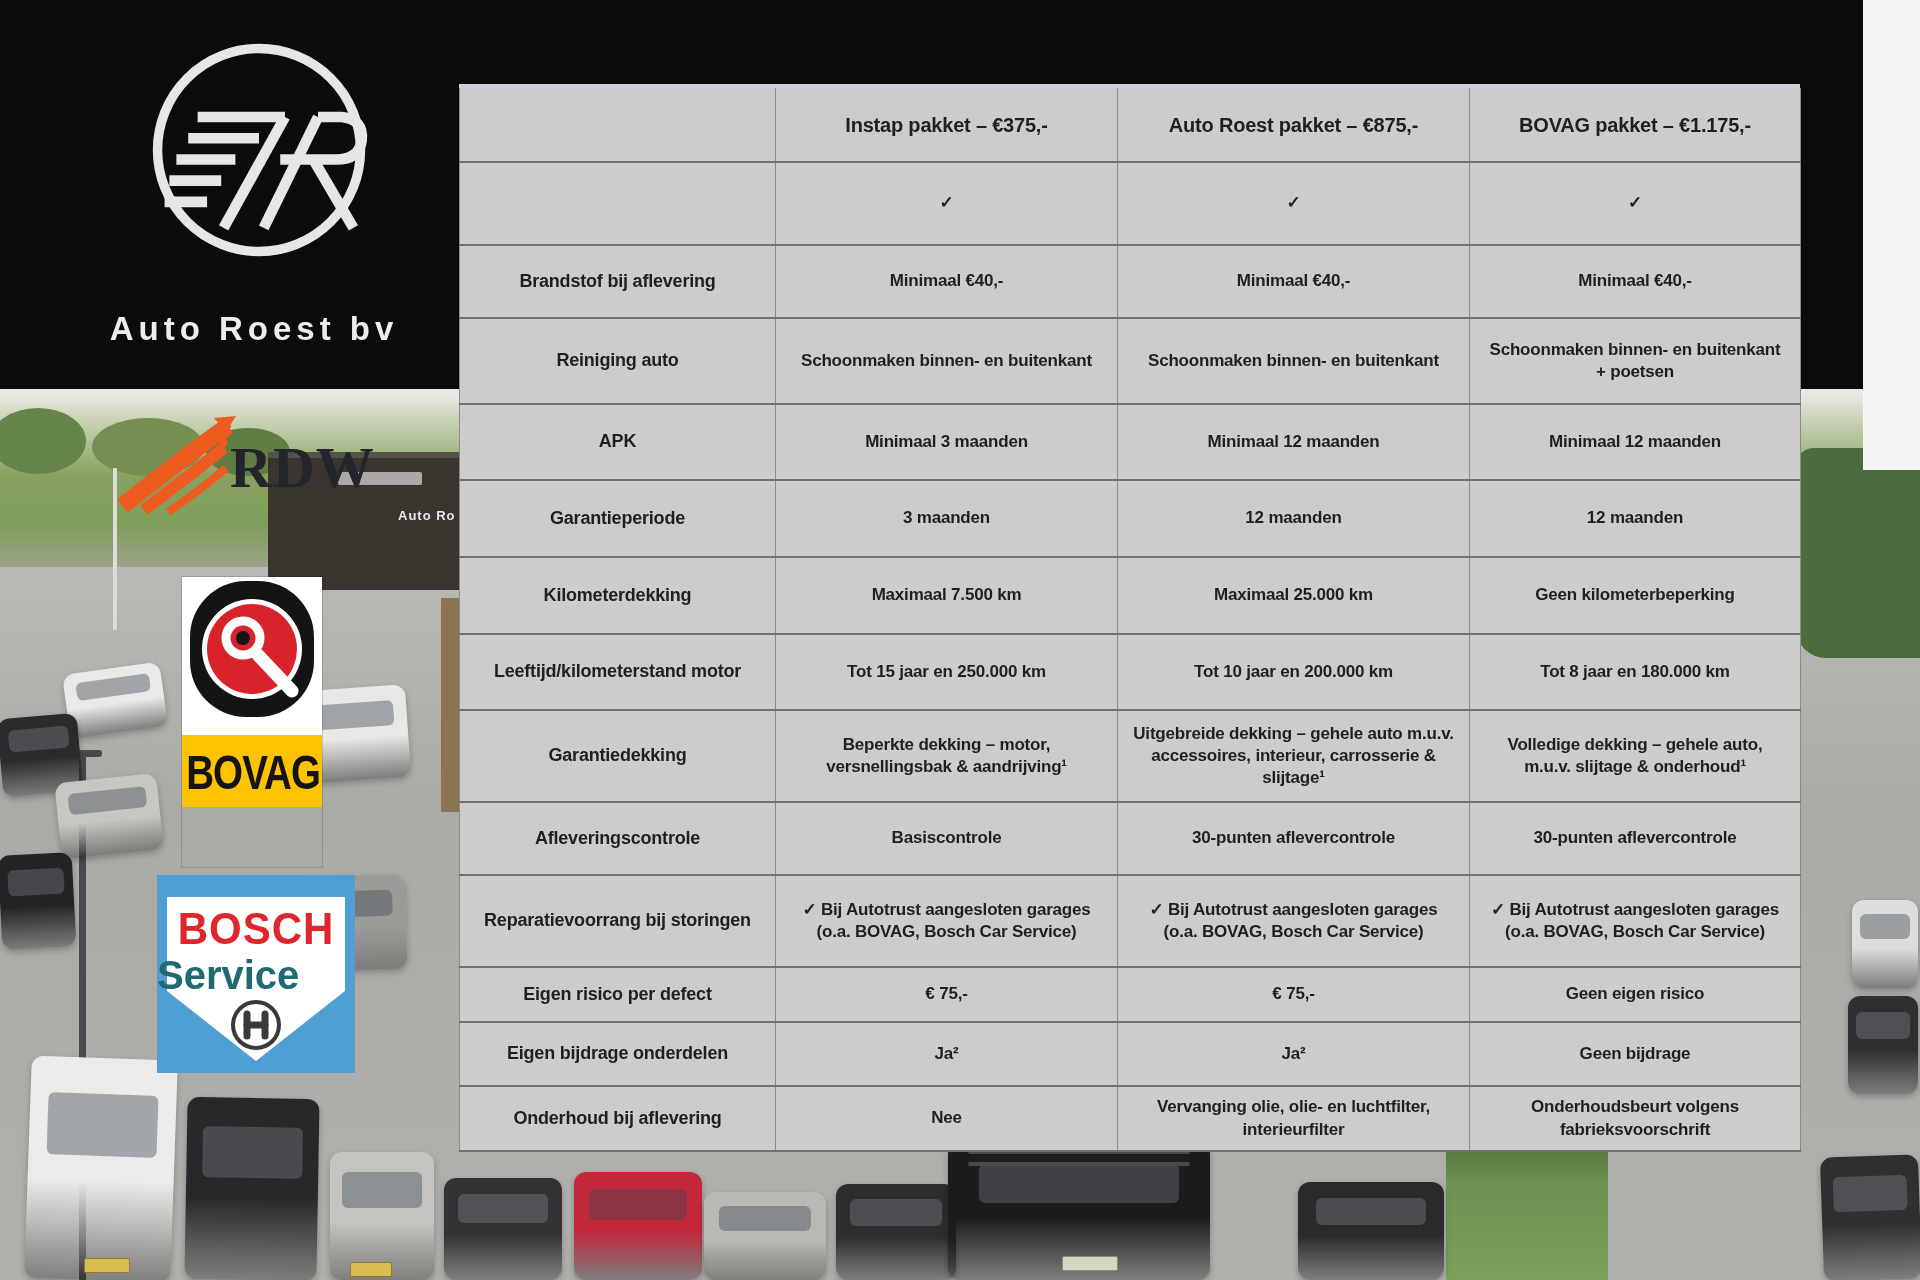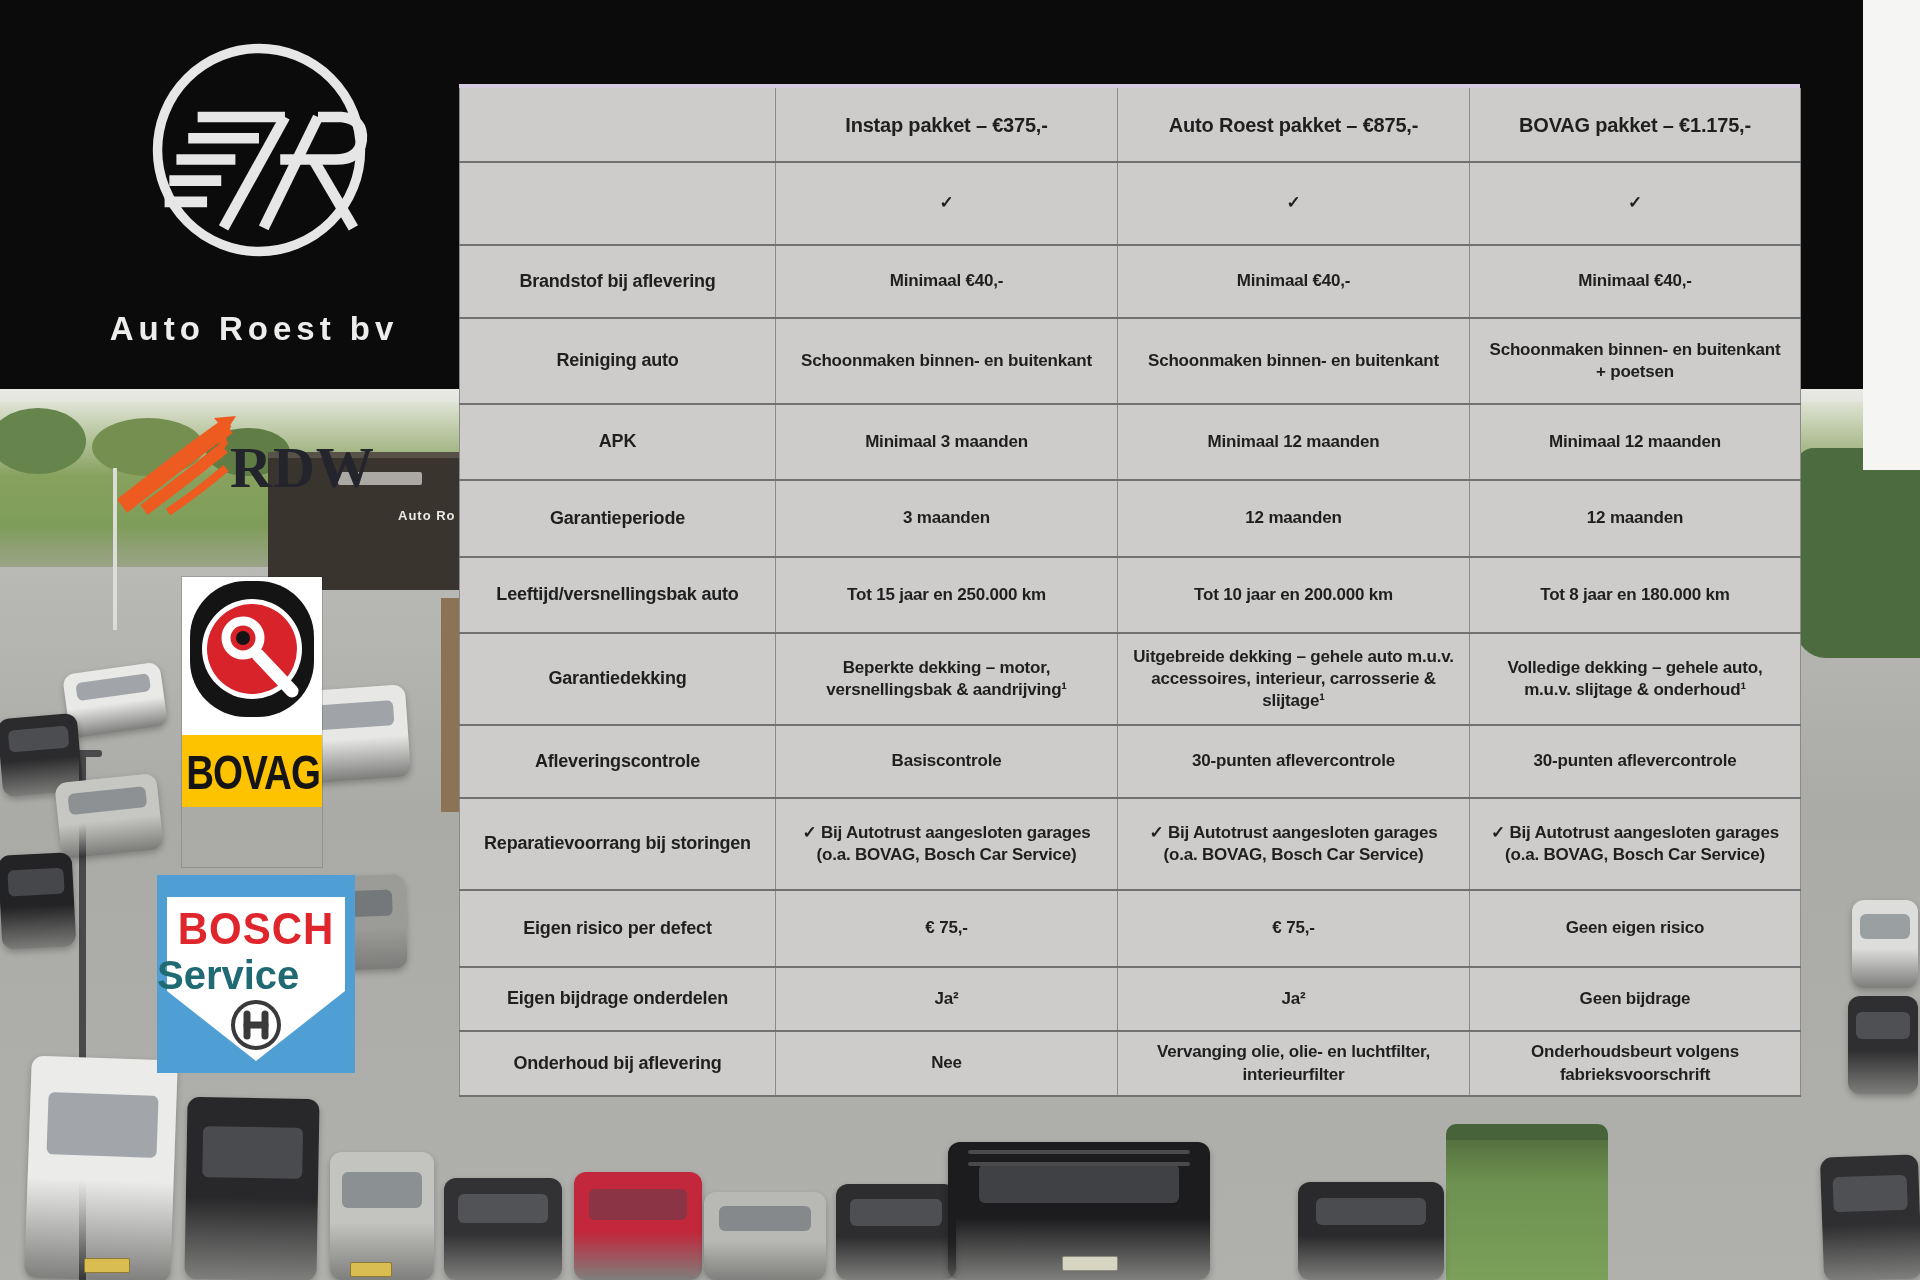--- a/index.html
+++ b/index.html
@@ -255,22 +255,28 @@
             <td>Minimaal 3 maanden</td>
             <td>Minimaal 12 maanden</td>
             <td>Minimaal 12 maanden</td>
           </tr>
           <tr style="height: 77px;">
             <th class="rowlabel">Garantieperiode</th>
             <td>3 maanden</td>
             <td>12 maanden</td>
             <td>12 maanden</td>
           </tr>
+          <tr style="height: 77px;">
+            <th class="rowlabel">Kilometerdekking</th>
+            <td>Maximaal 7.500 km</td>
+            <td>Maximaal 25.000 km</td>
+            <td>Geen kilometerbeperking</td>
+          </tr>
           <tr style="height: 76px;">
-            <th class="rowlabel">Leeftijd/versnellingsbak auto</th>
+            <th class="rowlabel">Leeftijd/kilometerstand motor</th>
             <td>Tot 15 jaar en 250.000 km</td>
             <td>Tot 10 jaar en 200.000 km</td>
             <td>Tot 8 jaar en 180.000 km</td>
           </tr>
           <tr style="height: 92px;">
             <th class="rowlabel">Garantiedekking</th>
             <td>Beperkte dekking – motor, versnellingsbak &amp; aandrijving¹</td>
             <td>Uitgebreide dekking – gehele auto m.u.v. accessoires, interieur, carrosserie &amp; slijtage¹</td>
             <td>Volledige dekking – gehele auto, m.u.v. slijtage &amp; onderhoud¹</td>
           </tr>
@@ -279,21 +285,21 @@
             <td>Basiscontrole</td>
             <td>30-punten aflevercontrole</td>
             <td>30-punten aflevercontrole</td>
           </tr>
           <tr style="height: 92px;">
             <th class="rowlabel">Reparatievoorrang bij storingen</th>
             <td>✓ Bij Autotrust aangesloten garages (o.a. BOVAG, Bosch Car Service)</td>
             <td>✓ Bij Autotrust aangesloten garages (o.a. BOVAG, Bosch Car Service)</td>
             <td>✓ Bij Autotrust aangesloten garages (o.a. BOVAG, Bosch Car Service)</td>
           </tr>
-          <tr style="height: 77px; padding-left: 16px;">
+          <tr style="height: 55px; padding-left: 16px;">
             <th class="rowlabel">Eigen risico per defect</th>
             <td>€ 75,-</td>
             <td>€ 75,-</td>
             <td>Geen eigen risico</td>
           </tr>
           <tr style="height: 64px;">
             <th class="rowlabel">Eigen bijdrage onderdelen</th>
             <td>Ja²</td>
             <td>Ja²</td>
             <td>Geen bijdrage</td>

